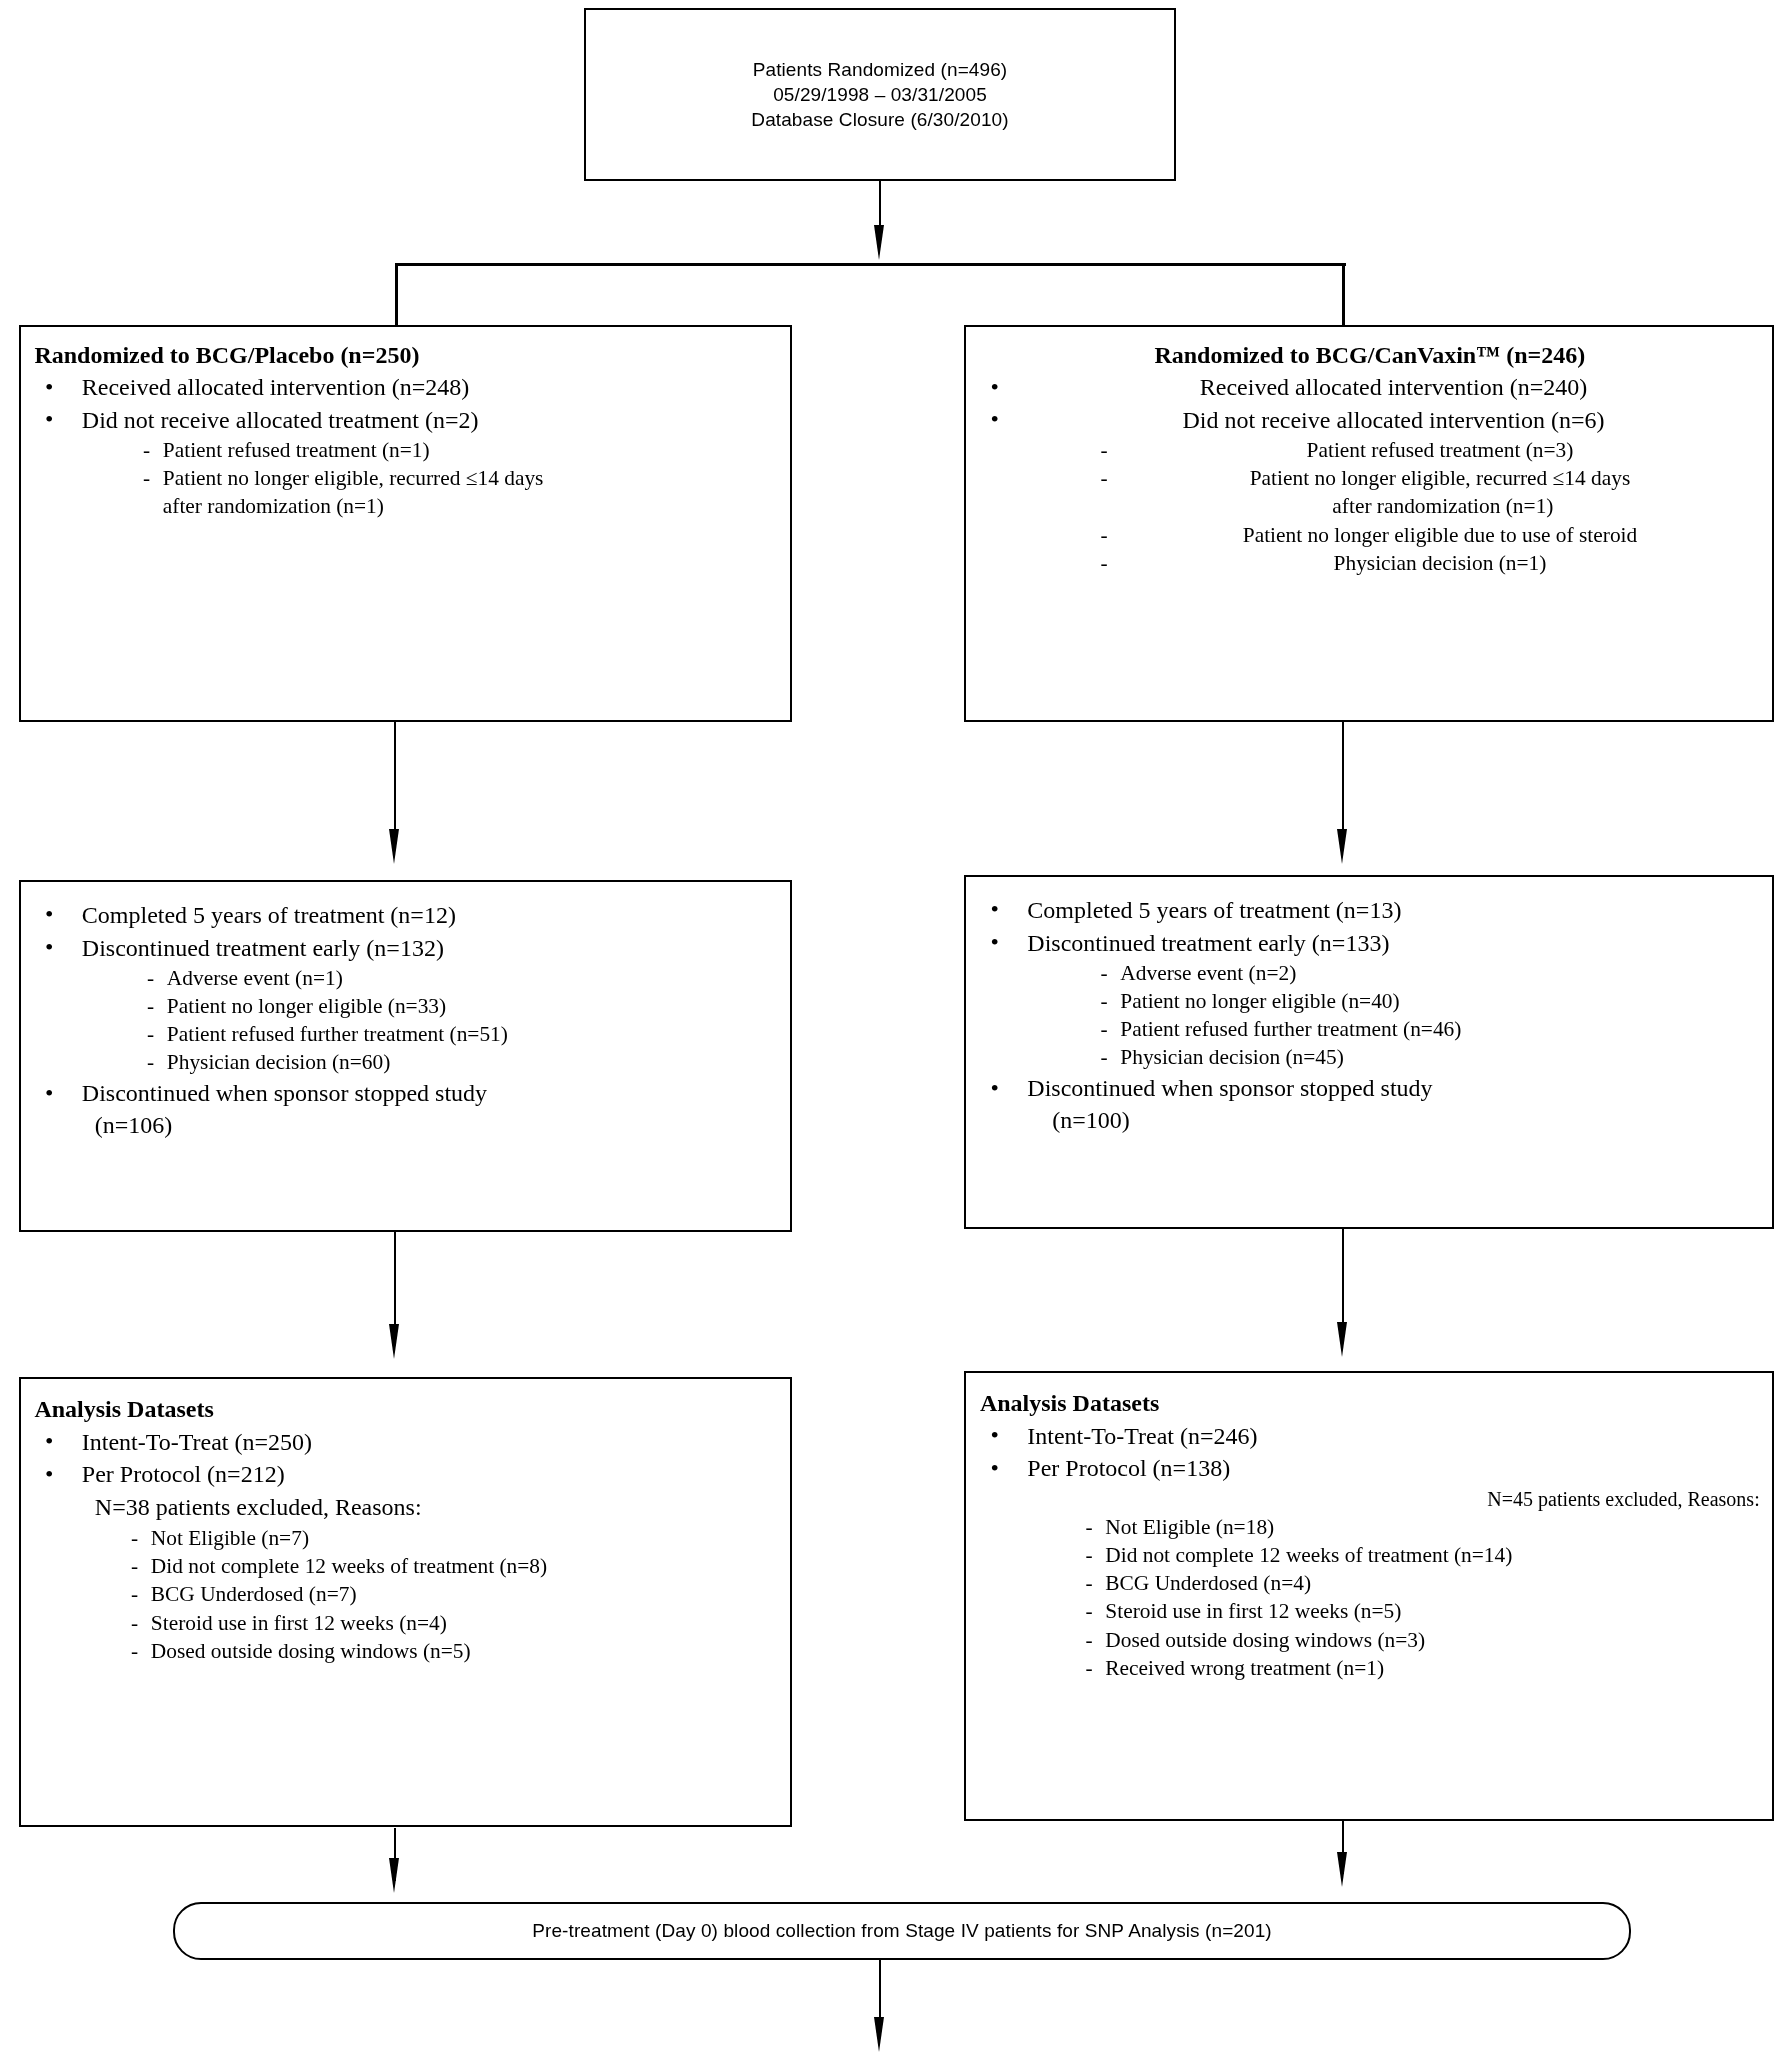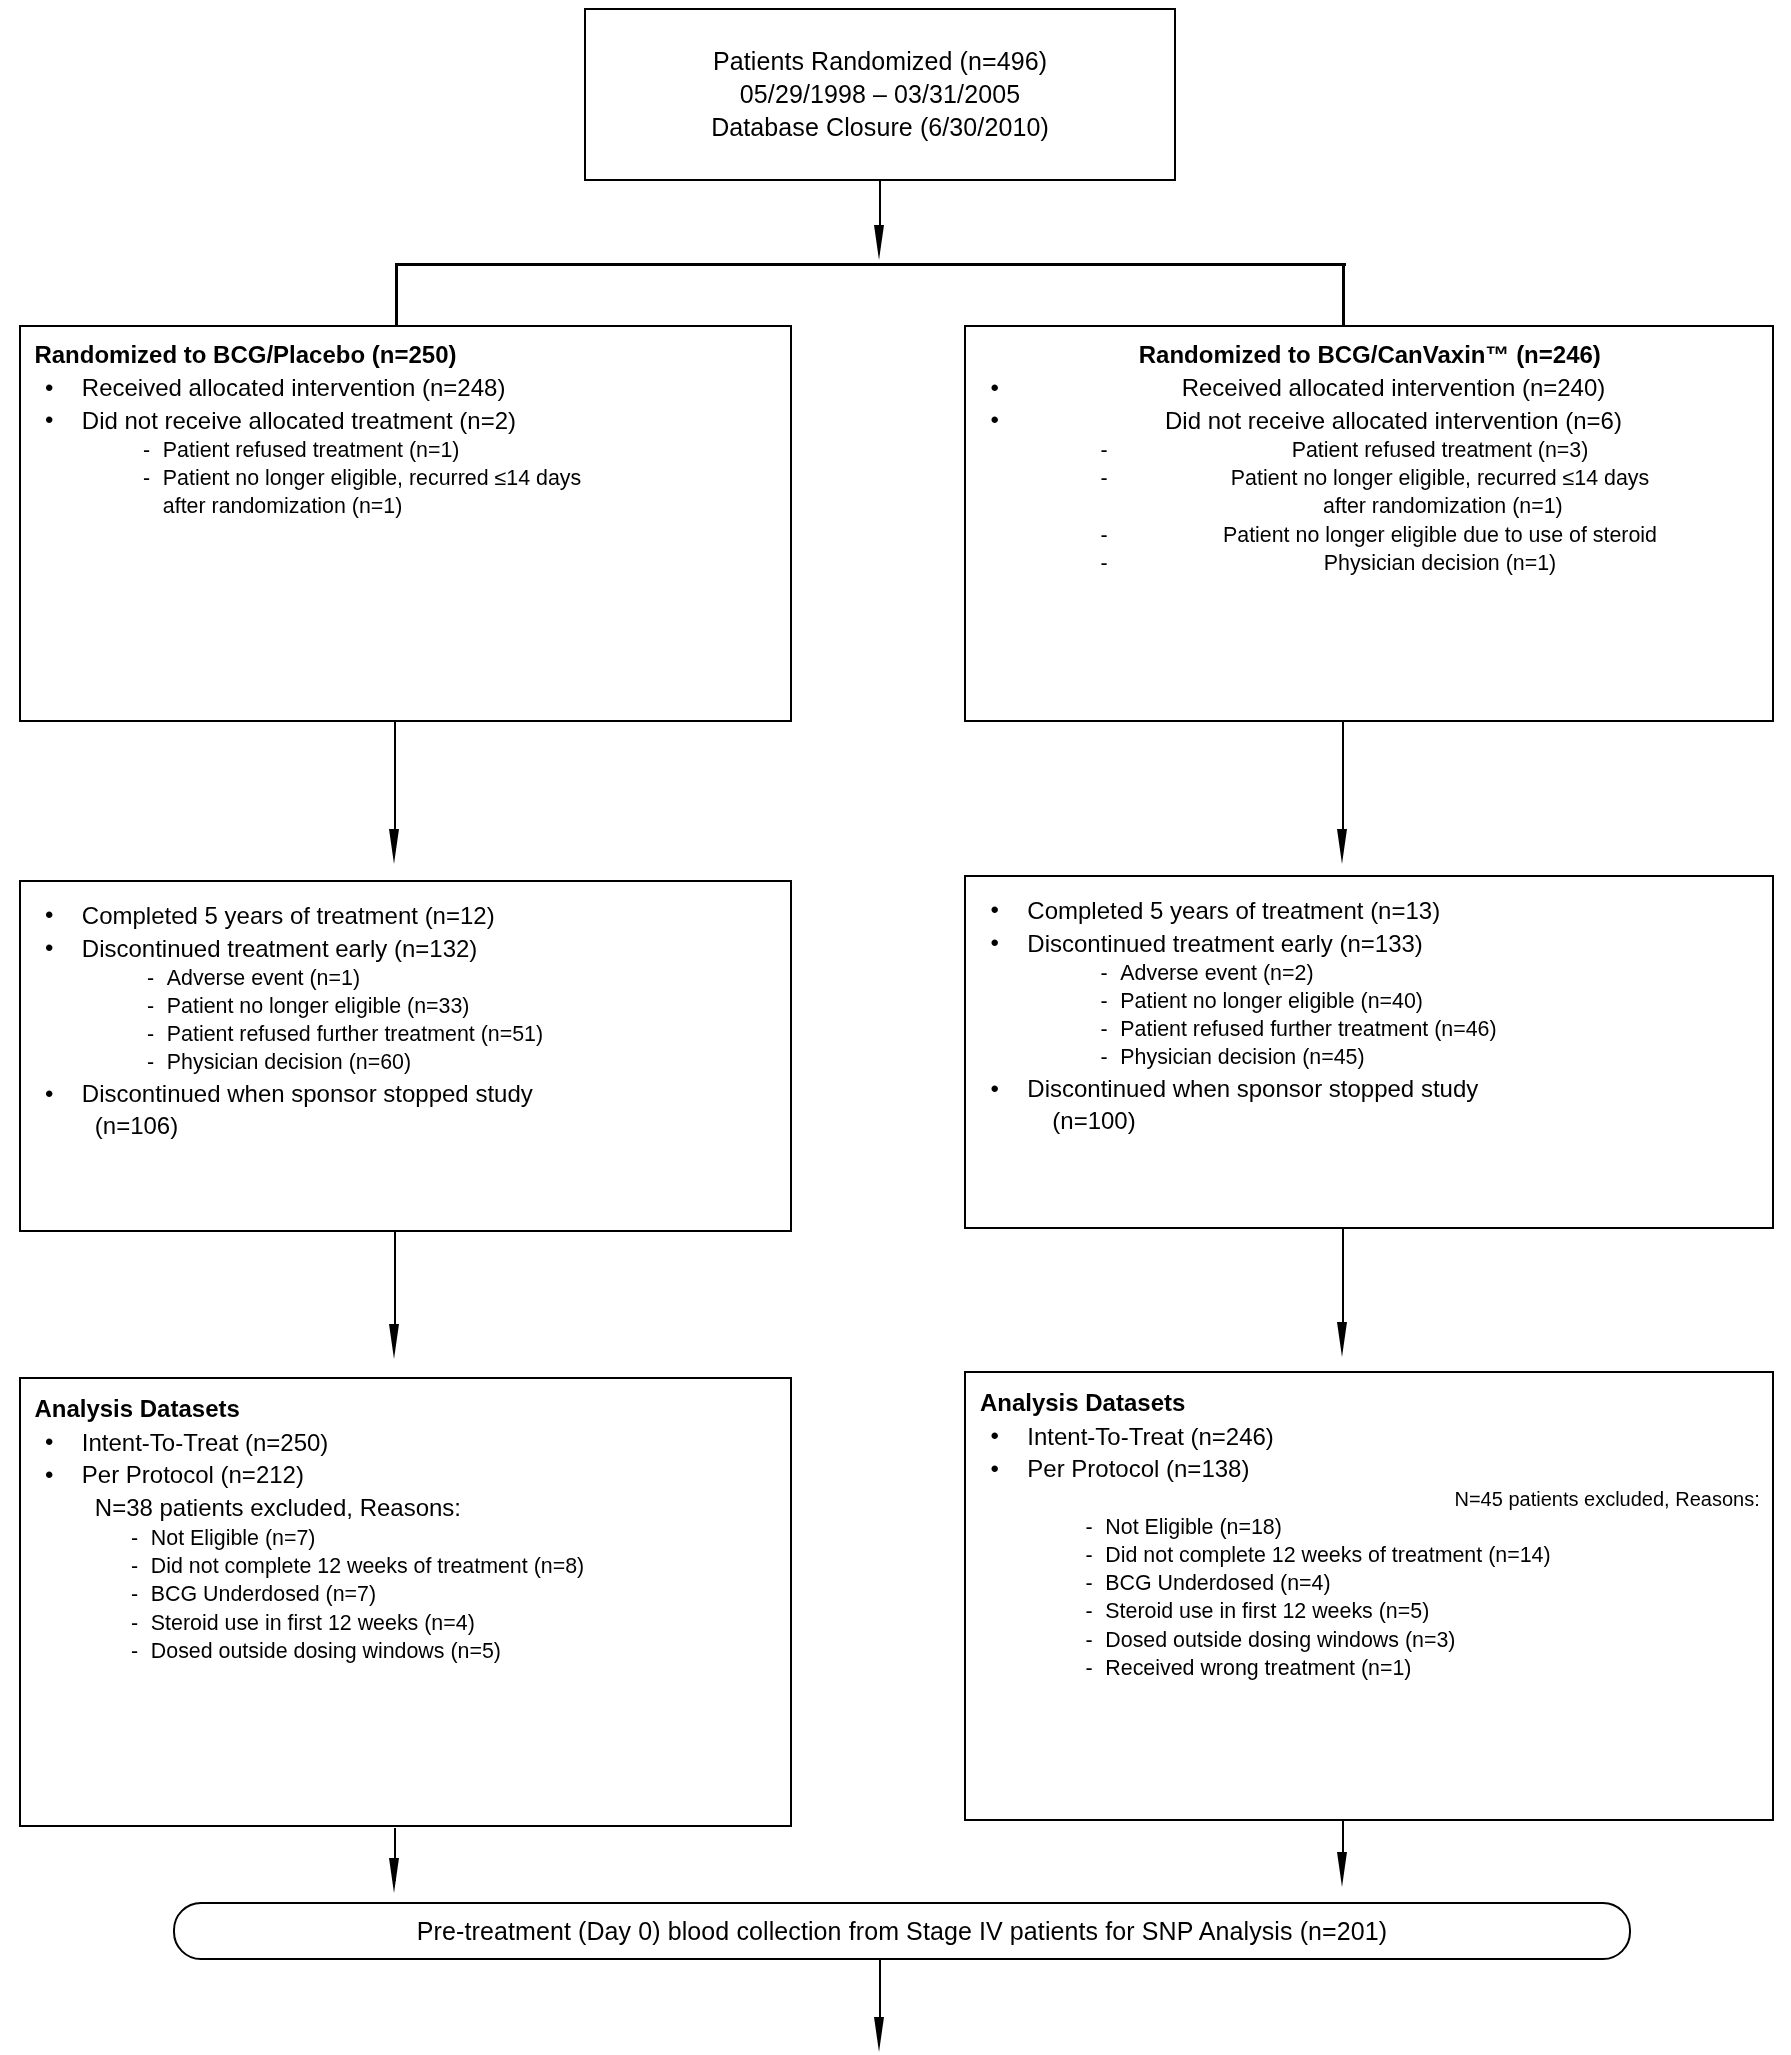--- a/index.html
+++ b/index.html
@@ -3,23 +3,23 @@
 <meta charset="utf-8">
 <title>CONSORT Flow Diagram</title>
 <style>
   html,body{margin:0;padding:0;background:#ffffff;}
   body{font-family:"Liberation Sans","DejaVu Sans",sans-serif;color:#000;}
   #stage{position:relative;width:1792px;height:2152px;background:#fff;overflow:hidden;}
 
   .box{position:absolute;border:2.9px solid #000;background:#fff;box-sizing:border-box;}
 
   .centerbox{display:flex;flex-direction:column;align-items:center;justify-content:center;}
-  .centerline{font-size:25px;line-height:1.32;white-space:nowrap;letter-spacing:0.1px;}
-
-  .boxinner{padding:14px 12.3px 4.1px 12.3px;}
+  .centerline{font-size:19px;line-height:1.32;white-space:nowrap;letter-spacing:0.1px;}
+
+  .boxinner{padding:14px 12.3px 4.1px 12.3px;font-family:Liberation Serif, serif;}
 
   .hdr{font-size:24px;font-weight:bold;line-height:1.20;margin:0 0 2.5px 1.6px;}
 
   ul.lvl1{list-style:none;margin:0;padding:0;}
   ul.lvl1>li{position:relative;font-size:24px;line-height:1.30;padding-left:49px;margin:0 0 1.6px 0;}
   ul.lvl1>li>.bul{position:absolute;left:12.3px;top:-0.8px;font-size:24px;line-height:1.30;}
 
   ul.lvl2{list-style:none;margin:0.8px 0 1.6px 0;padding:0;}
   ul.lvl2>li{position:relative;font-size:21.4px;line-height:1.28;padding-left:32px;margin:0 0 0.8px 0;}
   ul.lvl2>li>.dsh{position:absolute;left:12.3px;top:0;font-size:21.4px;line-height:1.28;}

